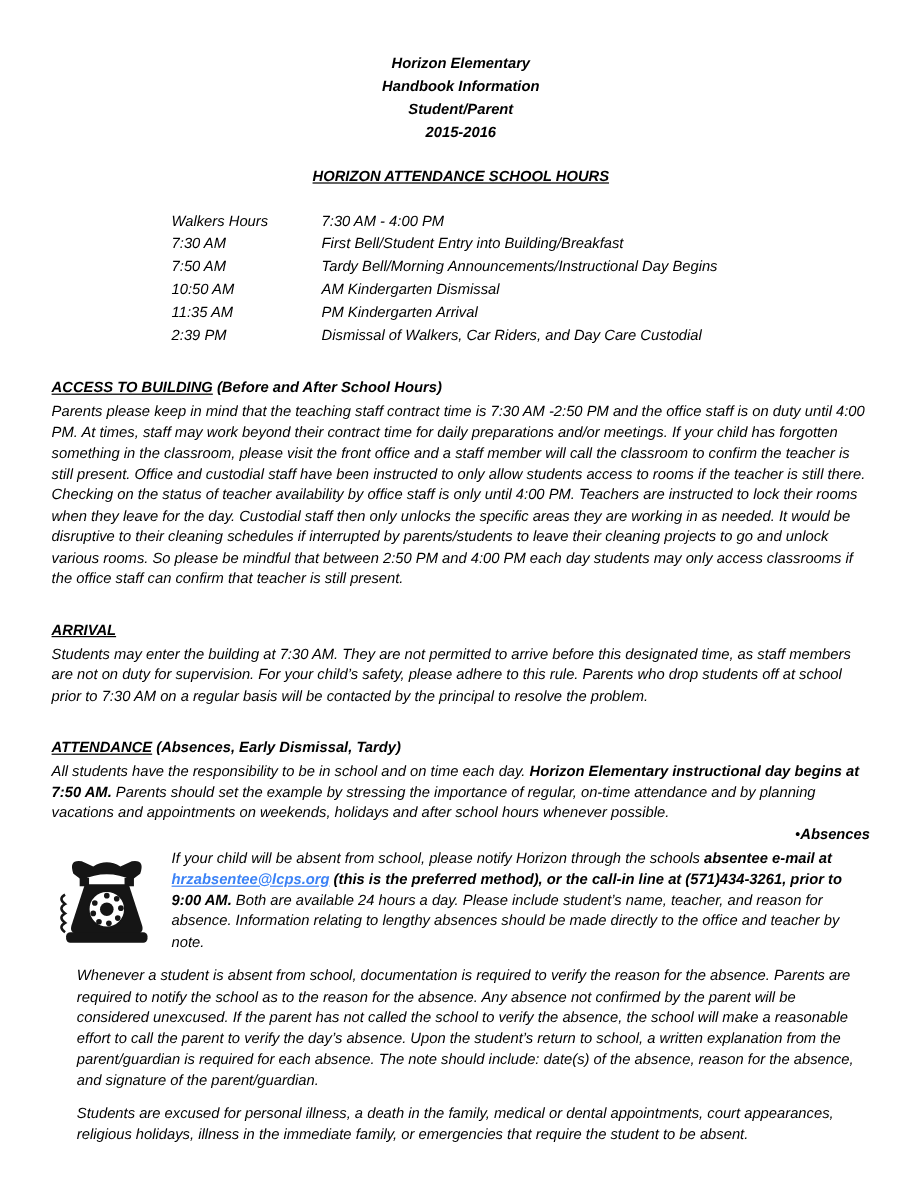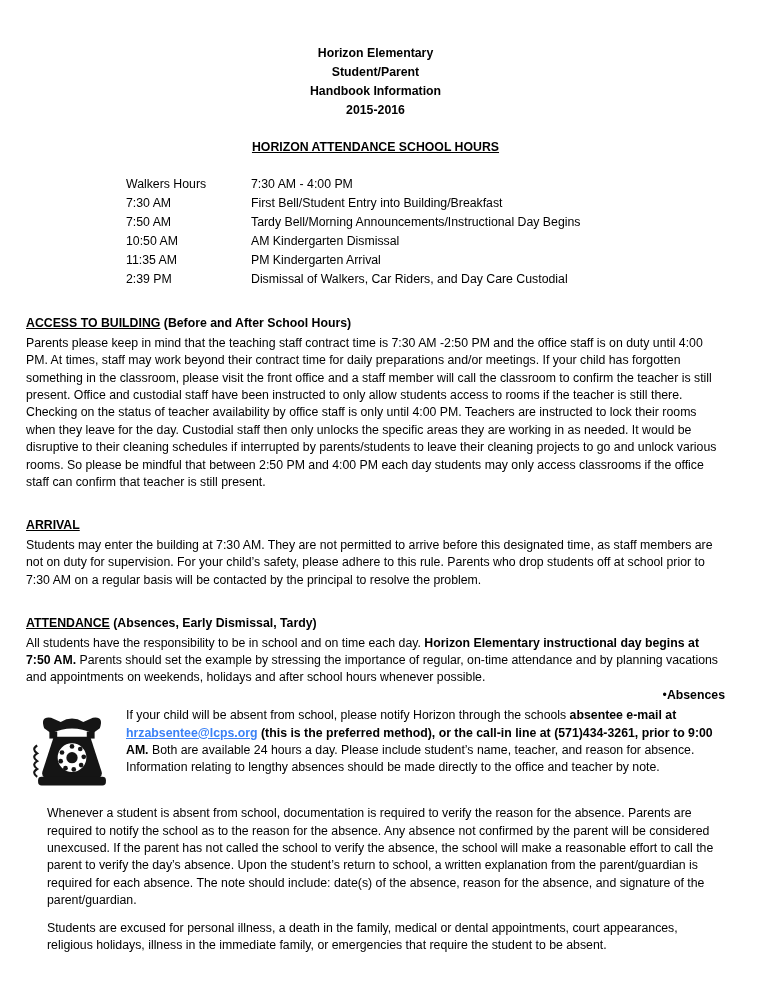--- a/index.html
+++ b/index.html
@@ -4,22 +4,22 @@
 <style>
   * { margin: 0; padding: 0; box-sizing: border-box; }
   html, body { background: #ffffff; }
   body {
     width: 768px; height: 994px; overflow: hidden;
     font-family: "Liberation Sans", sans-serif;
     color: #000000;
   }
   .page {
     width: 768px; height: 730px;
-    padding: 44px 43px 30px 26px;
-    font-size: 12.3px; line-height: 17.4px;
+    padding: 44px 43px 30px 43px;
+    font-size: 12.3px; line-height: 17.4px; font-style: italic;
   }
   .doc-header { text-align: center; font-weight: bold; line-height: 19px; }
   .hours-title {
     text-align: center; font-weight: bold; text-decoration: underline;
     margin-top: 19px;
   }
   .hours-table { margin: 19px 0 0 100px; }
   .hours-row { display: flex; line-height: 19px; }
   .hours-time { width: 125px; flex-shrink: 0; }
   .section-heading { margin-top: 26px; font-weight: bold; }
@@ -35,22 +35,22 @@
   a.link { color: #3b82f6; text-decoration: underline; font-weight: bold; cursor: pointer; }
   strong { font-weight: bold; }
 </style>
 </head>
 <body>
 
 <div class="page">
 
   <header class="doc-header">
     <div>Horizon Elementary</div>
+    <div>Handbook Information</div>
     <div>Student/Parent</div>
-    <div>Handbook Information</div>
     <div>2015-2016</div>
   </header>
 
   <div class="hours-title">HORIZON ATTENDANCE SCHOOL HOURS</div>
 
   <div class="hours-table">
     <div class="hours-row">
       <span class="hours-time">Walkers Hours</span>
       <span class="hours-desc">7:30 AM - 4:00 PM</span>
     </div>

